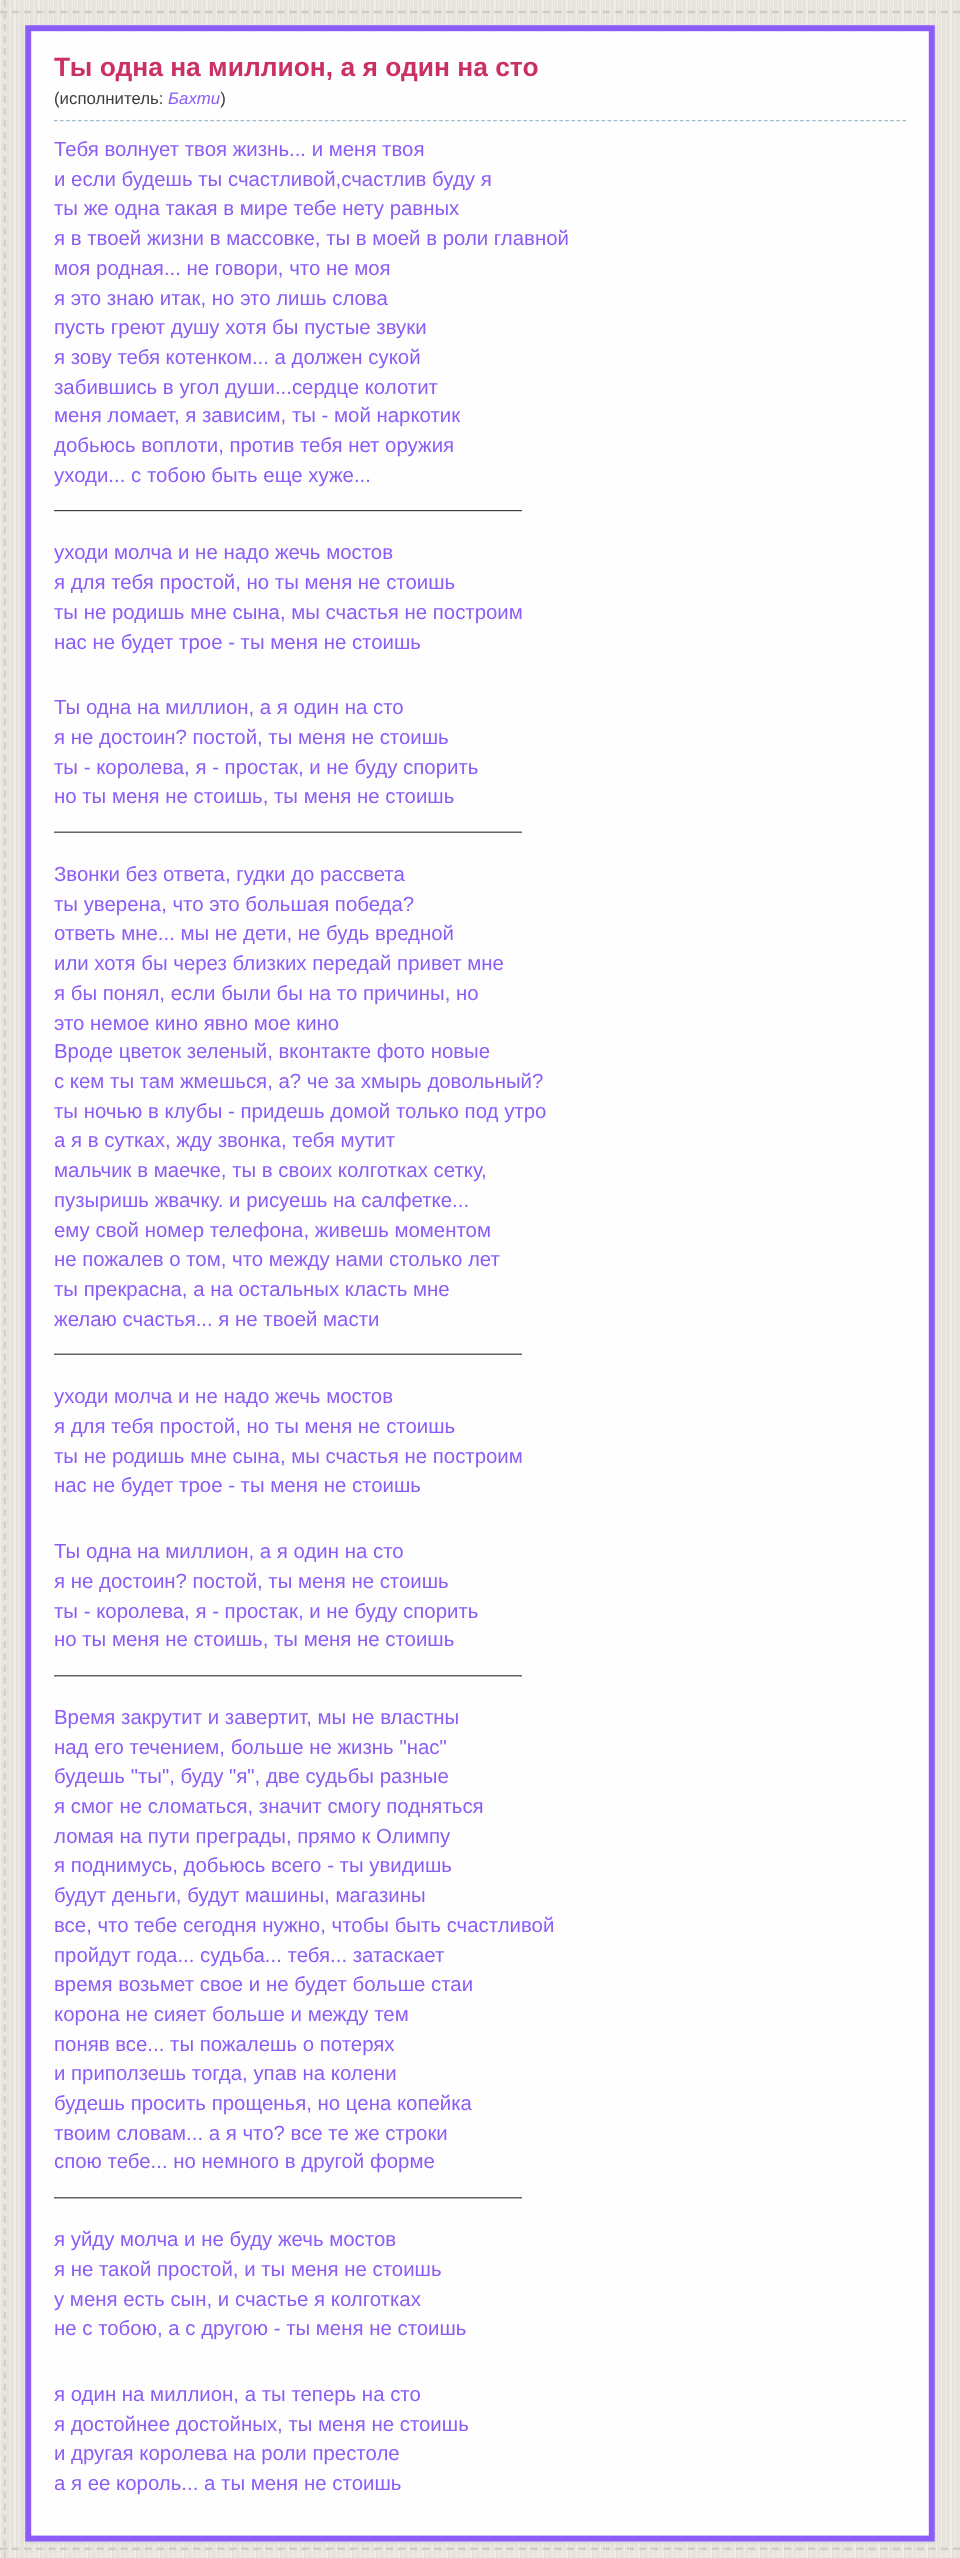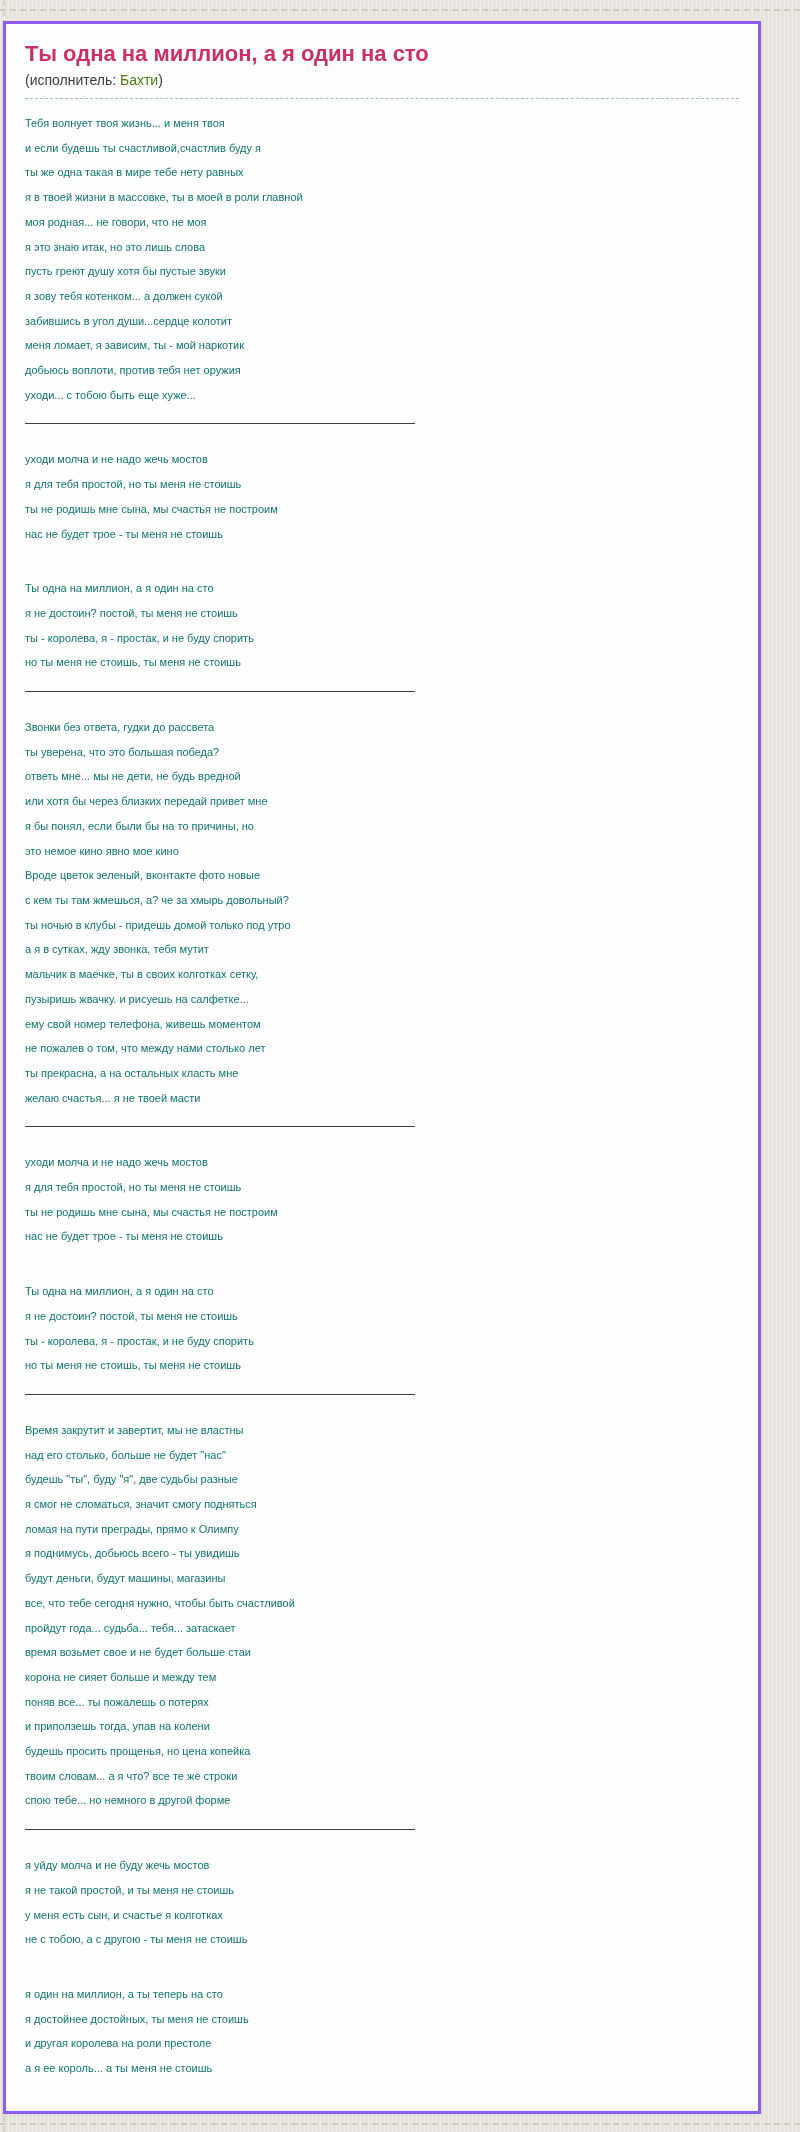--- a/index.html
+++ b/index.html
@@ -22,25 +22,25 @@
   }
   .stitch-top { top: 9px; }
   .stitch-bottom { top: 2123px; }
   .stitch-left {
     position: absolute; top: 0; left: 3px; height: 100%; width: 0;
     border-left: 2px dashed #d7d1c8;
   }
 
   .card {
     position: absolute;
-    left: 3px; top: 21px;
+    left: 21px; top: 21px;
     width: 758px;
     box-sizing: border-box;
     background: #fefefe;
-    border: 3px solid #8b5cf6;
+    border: 5px solid #8b5cf6;
     box-shadow: 0 1px 3px rgba(0,0,0,0.07);
     padding: 16px 19px 30px 19px;
   }
 
   .title {
     margin: 0;
     font-size: 22px;
     line-height: 28px;
     font-weight: bold;
     color: #cb3063;
@@ -48,30 +48,31 @@
 
   .subtitle {
     margin-top: 3px;
     font-size: 14px;
     line-height: 18px;
     color: #3c3c3c;
     padding-bottom: 9px;
     border-bottom: 1px dashed #a3bac8;
   }
   .artist-link {
-    color: #4d7c0f;
+    color: #8b5cf6;
     text-decoration: none;
     cursor: pointer;
+    font-style: italic;
   }
 
   .lyrics {
     margin-top: 12px;
-    font-size: 11px;
+    font-size: 17px;
     line-height: 24.7px;
-    color: #0f766e;
+    color: #8b5cf6;
   }
   .lyric-line { min-height: 24.7px; }
 
   .separator-slot { height: 40px; position: relative; }
   .separator-line {
     position: absolute; top: 16px; left: 0;
     width: 390px; height: 0;
     border-top: 1px solid #3f3f3f;
   }
   .blank-slot { height: 30px; }
@@ -141,21 +142,21 @@
       <div class="lyric-line">нас не будет трое - ты меня не стоишь</div>
       <div class="blank-slot"></div>
       <div class="lyric-line">Ты одна на миллион, а я один на сто</div>
       <div class="lyric-line">я не достоин? постой, ты меня не стоишь</div>
       <div class="lyric-line">ты - королева, я - простак, и не буду спорить</div>
       <div class="lyric-line">но ты меня не стоишь, ты меня не стоишь</div>
       <div class="separator-slot">
         <div class="separator-line"></div>
       </div>
       <div class="lyric-line">Время закрутит и завертит, мы не властны</div>
-      <div class="lyric-line">над его столько, больше не будет "нас"</div>
+      <div class="lyric-line">над его течением, больше не жизнь "нас"</div>
       <div class="lyric-line">будешь "ты", буду "я", две судьбы разные</div>
       <div class="lyric-line">я смог не сломаться, значит смогу подняться</div>
       <div class="lyric-line">ломая на пути преграды, прямо к Олимпу</div>
       <div class="lyric-line">я поднимусь, добьюсь всего - ты увидишь</div>
       <div class="lyric-line">будут деньги, будут машины, магазины</div>
       <div class="lyric-line">все, что тебе сегодня нужно, чтобы быть счастливой</div>
       <div class="lyric-line">пройдут года... судьба... тебя... затаскает</div>
       <div class="lyric-line">время возьмет свое и не будет больше стаи</div>
       <div class="lyric-line">корона не сияет больше и между тем</div>
       <div class="lyric-line">поняв все... ты пожалешь о потерях</div>

